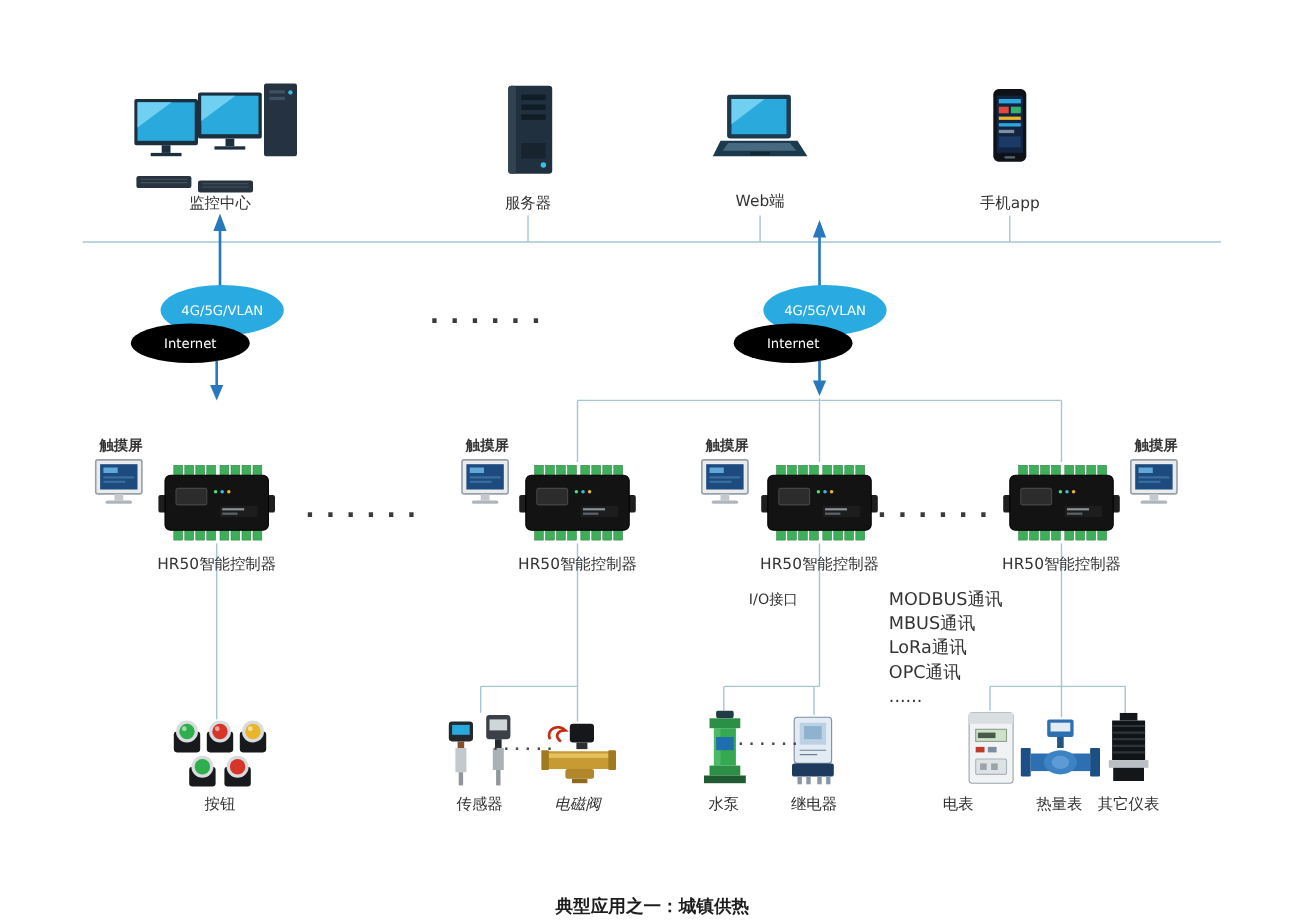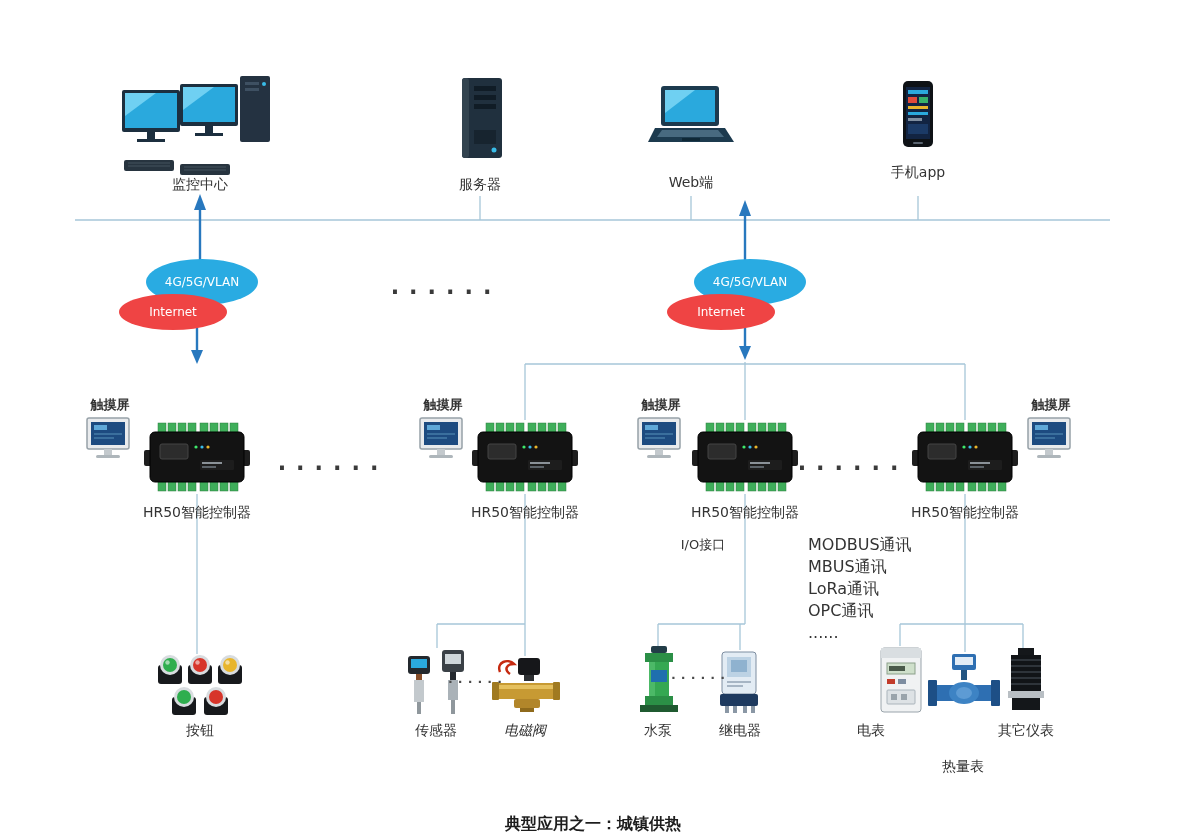--- a/index.html
+++ b/index.html
@@ -7,21 +7,21 @@
   body { font-family:"DejaVu Sans","Liberation Sans",sans-serif; }
   .canvas { position:relative; width:1187px; height:839px; background:#ffffff; overflow:hidden;margin-top:24px; }
   .lines-layer { position:absolute; left:0; top:0; z-index:0; }
   .icon { position:absolute; z-index:2; }
   .lbl { position:absolute; z-index:3; transform:translateX(-50%); font-size:14px; color:#333333; white-space:nowrap; text-align:center; }
   .lbl-sm { font-size:13px; }
   .dots { position:absolute; z-index:3; transform:translate(-50%,-50%); font-family:"DejaVu Sans Mono","Liberation Mono",monospace; font-weight:bold; color:#3a3a3a; letter-spacing:4px; font-size:24px; line-height:1; }
   .dots-sm { font-size:13px; letter-spacing:2px; color:#4a4a4a; }
   .cloud { position:absolute; border-radius:50%; color:#ffffff; display:flex; align-items:center; justify-content:center; font-size:12px; font-weight:normal; white-space:nowrap; }
   .cloud-light { width:112px; height:46px; background:#29abe2; z-index:2; }
-  .cloud-dark { width:108px; height:36px; background:#ef4444; z-index:3; }
+  .cloud-dark { width:108px; height:36px; background:#000000; z-index:3; }
   .proto { position:absolute; z-index:3; font-size:16px; color:#333333; line-height:22px; white-space:nowrap; }
   .caption { position:absolute; z-index:3; transform:translateX(-50%); font-size:16px; font-weight:bold; color:#1d1d1d; white-space:nowrap; }
 </style>
 </head>
 <body>
 
 <div class="canvas">
 
   <svg class="lines-layer" width="1187" height="839" viewBox="0 0 1187 839">
     <g stroke="#a6c6d8" stroke-width="1.3" fill="none">
@@ -134,21 +134,21 @@
       <rect x="8" y="10" width="20" height="4" fill="#2aa9dd"></rect>
       <rect x="8" y="17" width="9" height="6" fill="#e04a3a"></rect>
       <rect x="19" y="17" width="9" height="6" fill="#37b26a"></rect>
       <rect x="8" y="26" width="20" height="3" fill="#e8b52b"></rect>
       <rect x="8" y="32" width="20" height="3" fill="#2aa9dd"></rect>
       <rect x="8" y="38" width="14" height="3" fill="#7f8ea0"></rect>
       <rect x="8" y="44" width="20" height="10" fill="#1b3a66"></rect>
       <rect x="13" y="62" width="10" height="2" rx="1" fill="#5a6470"></rect>
     </svg>
   </div>
-  <div class="lbl" style="left:918px; top:140px;text-align:center;">手机app</div>
+  <div class="lbl" style="left:918px; top:152px;text-align:center;">手机app</div>
 
   <div class="cloud cloud-light" style="left:146px; top:235px;">4G/5G/VLAN</div>
   <div class="cloud cloud-dark" style="left:119px; top:270px;">Internet</div>
 
   <div class="cloud cloud-light" style="left:694px; top:235px;">4G/5G/VLAN</div>
   <div class="cloud cloud-dark" style="left:667px; top:270px;">Internet</div>
 
   <div class="dots" style="left:443px; top:262px;">......</div>
 
   <div class="lbl lbl-sm" style="left:110px; top:372px; font-weight:bold;">触摸屏</div>
@@ -465,21 +465,21 @@
       <rect x="25" y="2" width="24" height="16" rx="2" fill="#2e6fb2"></rect>
       <rect x="28" y="5" width="18" height="8" fill="#e2ecf6"></rect>
       <rect x="34" y="18" width="6" height="10" fill="#235582"></rect>
       <rect x="1" y="28" width="9" height="26" rx="1" fill="#1d4f86"></rect>
       <rect x="64" y="28" width="9" height="26" rx="1" fill="#1d4f86"></rect>
       <rect x="10" y="33" width="54" height="16" fill="#2e6fb2"></rect>
       <ellipse cx="37" cy="41" rx="15" ry="11" fill="#3d83c4"></ellipse>
       <ellipse cx="37" cy="41" rx="8" ry="6" fill="#5d9bd4"></ellipse>
     </svg>
   </div>
-  <div class="lbl" style="left:963px; top:734px;">热量表</div>
+  <div class="lbl" style="left:963px; top:698px;">热量表</div>
 
   <div class="icon" style="left:1002px; top:624px;">
     <svg width="48" height="66" viewBox="0 0 48 66">
       <rect x="16" y="0" width="16" height="7" fill="#14171a"></rect>
       <rect x="9" y="7" width="30" height="36" fill="#111417"></rect>
       <g stroke="#2e343a" stroke-width="2">
         <line x1="9" y1="12" x2="39" y2="12"></line>
           <line x1="9" y1="18" x2="39" y2="18"></line>
         <line x1="9" y1="24" x2="39" y2="24"></line>
           <line x1="9" y1="30" x2="39" y2="30"></line>

